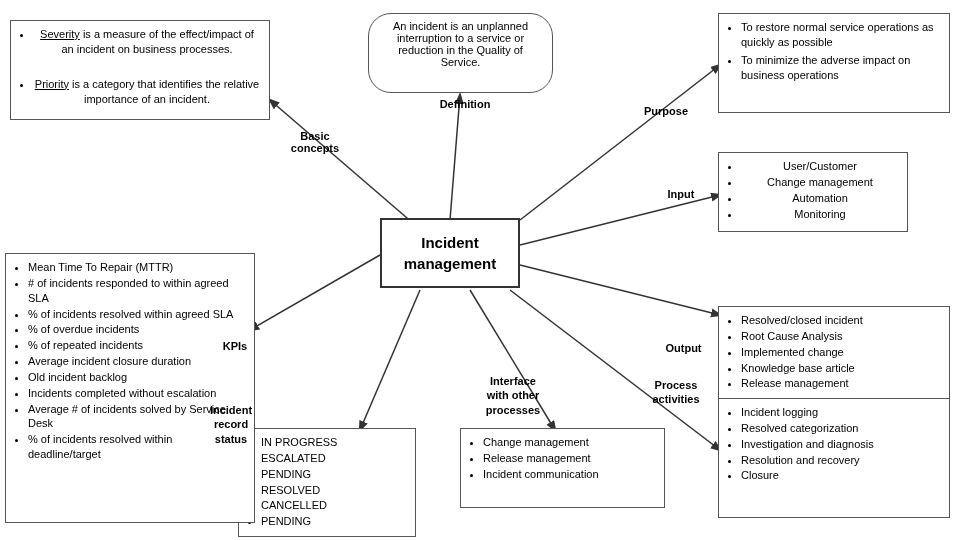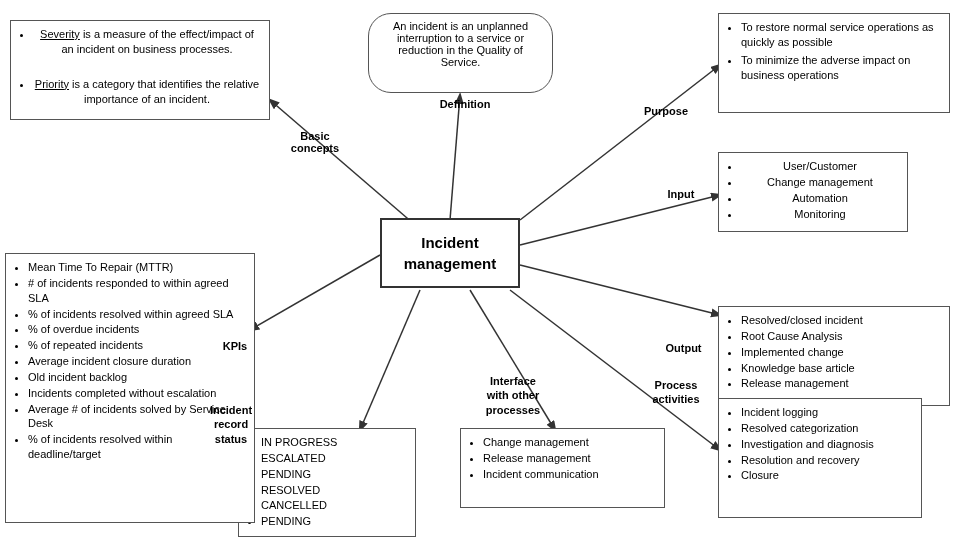--- a/index.html
+++ b/index.html
@@ -129,21 +129,21 @@
   <div class="box" style="left:718px; top:267px; width:232px; min-height:100px;margin-top:39px;">
     <ul>
       <li>Resolved/closed incident</li>
       <li>Root Cause Analysis</li>
       <li>Implemented change</li>
       <li>Knowledge base article</li>
       <li>Release management</li>
     </ul>
   </div>
 
-  <div class="box" style="left:718px; top:398px; width:204px; min-height:120px;">
+  <div class="box" style="left:718px; top:398px; width:232px; min-height:120px;">
     <ul>
       <li>Incident logging</li>
       <li>Resolved categorization</li>
       <li>Investigation and diagnosis</li>
       <li>Resolution and recovery</li>
       <li>Closure</li>
     </ul>
   </div>
 
   <div class="box" style="left:460px; top:428px; width:205px; min-height:80px;">

